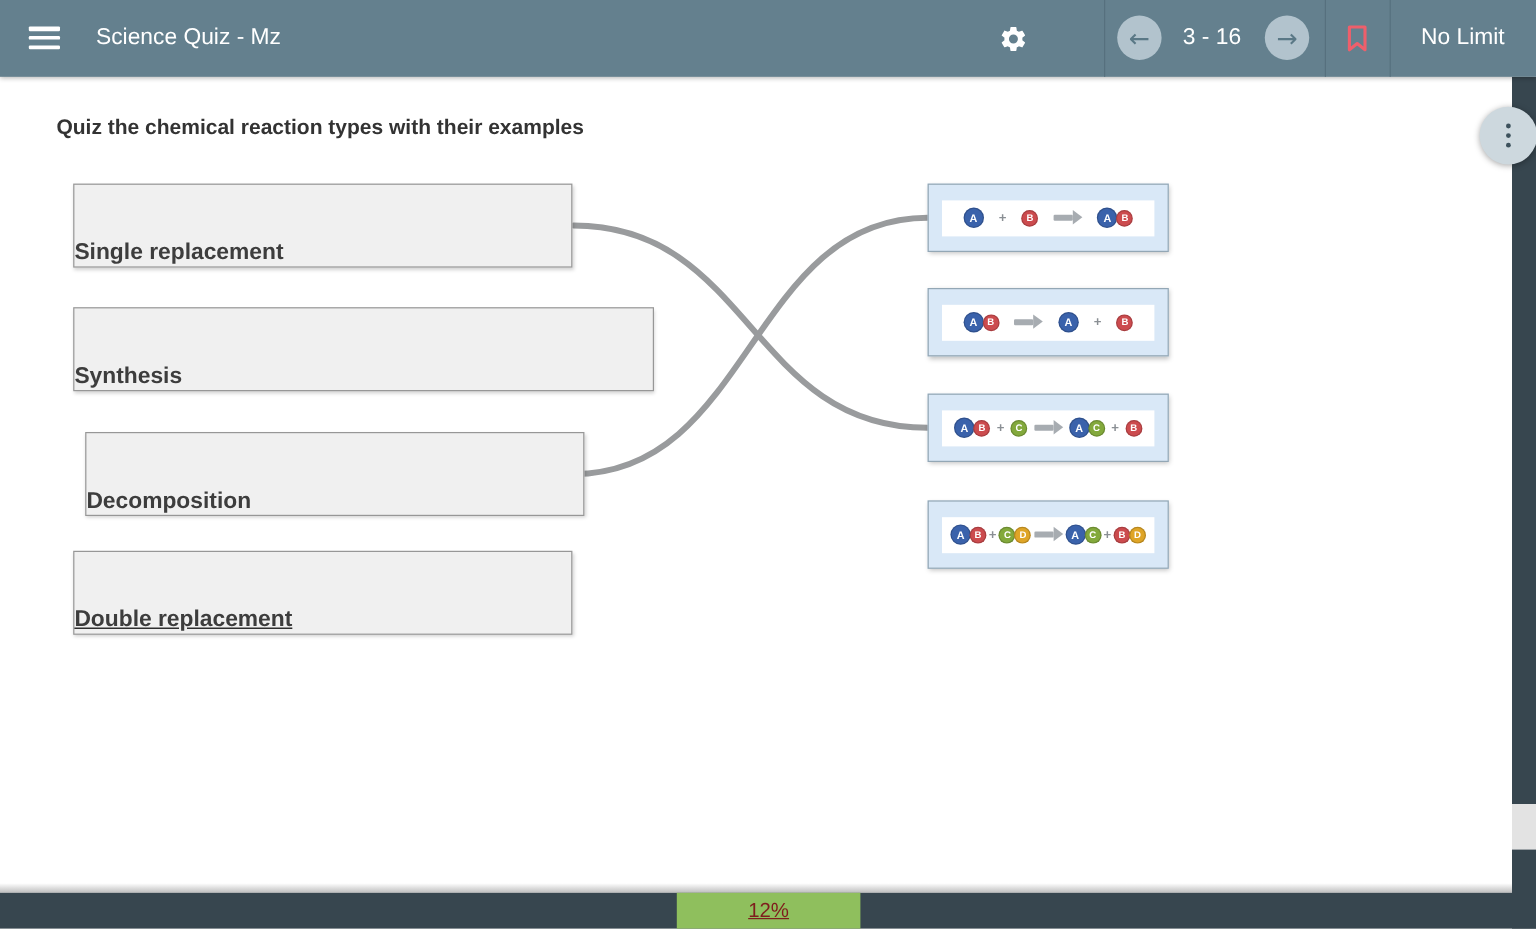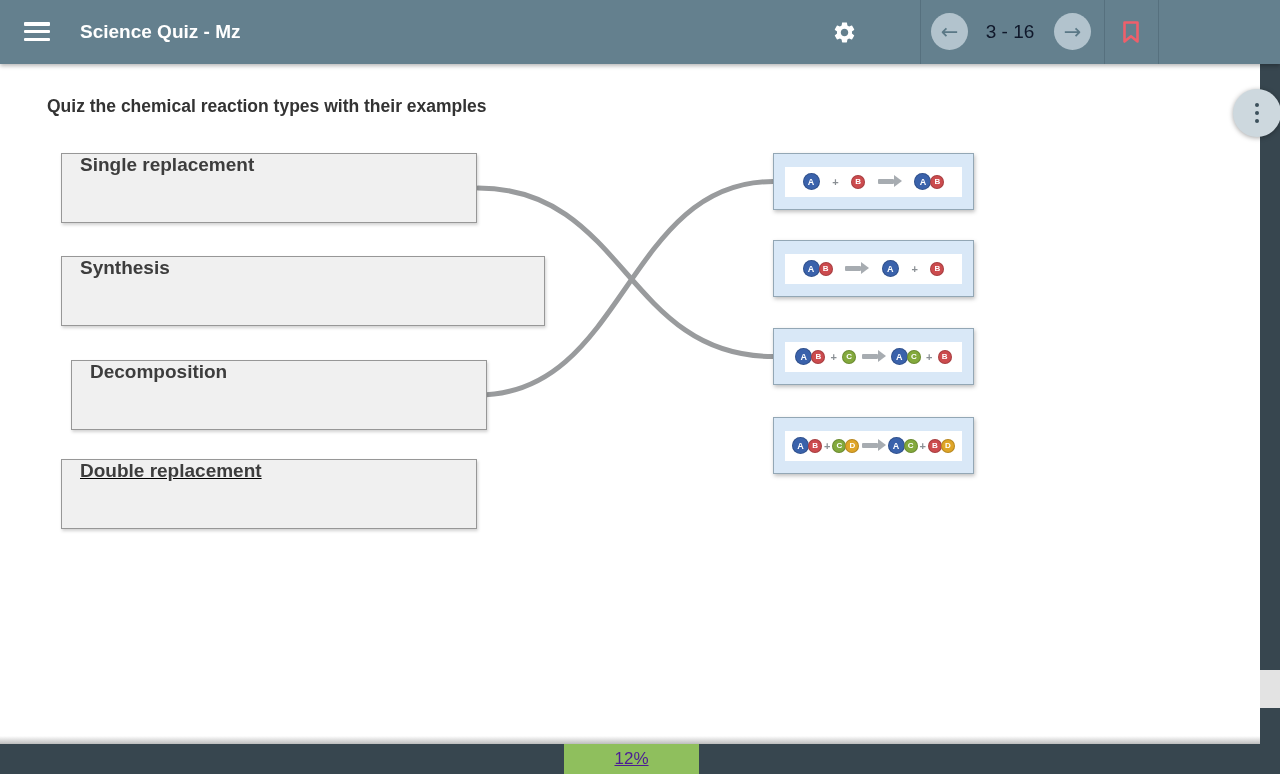--- a/index.html
+++ b/index.html
@@ -19,47 +19,47 @@
   }
 
   
   .header{
     position:absolute;left:0;top:0;width:1280px;height:64px;
     background:var(--header-bg);box-shadow:0 2px 4px rgba(0,0,0,0.28);z-index:30;
   }
   .header *{position:absolute;}
   .hamburger{left:24px;top:22px;width:26px;height:19px;display:flex;flex-direction:column;justify-content:space-between;cursor:pointer;}
   .hamburger i{position:static;display:block;width:26px;height:3.5px;background:#fff;border-radius:1px;}
-  .app-title{left:80px;top:0;height:64px;line-height:64px;color:#fff;font-size:19px;font-weight:bold;white-space:nowrap;}
+  .app-title{left:80px;top:0;height:64px;line-height:64px;color:#fff;font-size:19px;font-weight:normal;white-space:nowrap;}
   .icon-btn{top:0;height:64px;display:flex;align-items:center;justify-content:center;cursor:pointer;}
   .gear-btn{left:828px;width:32px;}
   .grid-btn{left:868px;width:32px;}
   .grid-glyph{position:static;display:grid;grid-template-columns:repeat(3,5px);grid-template-rows:repeat(3,5px);gap:2.5px;}
   .grid-glyph b{display:block;background:#fff;border-radius:1px;}
   .hdr-divider{top:0;width:1px;height:64px;background:#56707e;}
   .circle-btn{
     top:13px;width:37px;height:37px;border-radius:50%;background:#b2c3cd;
     display:flex;align-items:center;justify-content:center;color:#5a7886;
     font-size:21px;cursor:pointer;font-family:"DejaVu Sans", sans-serif;
   }
   .back-btn{left:931px;}
   .fwd-btn{left:1054px;}
-  .nav-range{left:966px;top:0;width:88px;height:64px;line-height:64px;text-align:center;color:#0f172a;font-size:19px;}
+  .nav-range{left:966px;top:0;width:88px;height:64px;line-height:64px;text-align:center;color:#ffffff;font-size:19px;}
   .bookmark-btn{left:1113px;top:0;width:36px;height:64px;display:flex;align-items:center;justify-content:center;cursor:pointer;}
   .no-limit{left:1158px;top:0;width:122px;height:64px;line-height:64px;text-align:center;color:#fff;font-size:19px;}
 
   
   .question{
     position:absolute;left:47px;top:96px;font-size:17.5px;font-weight:bold;color:#333;z-index:5;
   }
   #wires{position:absolute;left:0;top:0;width:1280px;height:774px;pointer-events:none;z-index:2;}
   .match-box{
     position:absolute;background:var(--left-box-bg);border:1px solid #979797;
-    box-shadow:1px 2px 3px rgba(0,0,0,0.18);display:flex;align-items:flex-start;
-    padding-left:18px;cursor:pointer;z-index:4;
+    box-shadow:1px 2px 3px rgba(0,0,0,0.18);display:flex;align-items:flex-end;
+    padding-left:0;cursor:pointer;z-index:4;
   }
   .match-box span{font-size:19px;font-weight:bold;color:#3d3d3d;}
   .answer-box{
     position:absolute;background:var(--right-box-bg);border:1px solid #93a7b5;
     box-shadow:1px 2px 4px rgba(0,0,0,0.25);display:flex;align-items:center;
     cursor:pointer;z-index:4;
   }
   .rxn-strip{
     background:#fff;height:30px;width:calc(100% - 22px);margin:0 auto;
     display:flex;align-items:center;justify-content:space-evenly;padding:0 5px;
@@ -88,22 +88,22 @@
   .rail-thumb{position:absolute;left:0;top:606px;width:20px;height:38px;background:#e3e3e3;cursor:pointer;}
   .more-fab{
     position:absolute;left:1233px;top:89px;width:48px;height:48px;border-radius:50%;
     background:#cdd8de;box-shadow:0 1px 5px rgba(0,0,0,0.35);z-index:40;cursor:pointer;
     display:flex;align-items:center;justify-content:center;
   }
   .more-dots{display:flex;flex-direction:column;gap:3.5px;}
   .more-dots i{width:4.5px;height:4.5px;border-radius:50%;background:#3c515c;display:block;}
   .bottom-bar{position:absolute;left:0;top:744px;width:1280px;height:30px;background:var(--accent-dark);z-index:20;}
   .progress-fill{
-    position:absolute;left:564px;top:0;width:135px;height:30px;background:var(--progress-green);
-    display:flex;align-items:center;justify-content:center;color:#4c1d95;font-size:17px;text-decoration:underline;
+    position:absolute;left:564px;top:0;width:153px;height:30px;background:var(--progress-green);
+    display:flex;align-items:center;justify-content:center;color:#7f1d1d;font-size:17px;text-decoration:underline;
   }
 </style>
 </head>
 <body>
 
 <div class="header">
   <div class="hamburger">
       <i></i>
       <i></i>
       <i></i>
@@ -143,20 +143,21 @@
   <div class="hdr-divider" style="left:1104px;"></div>
 
   <div class="bookmark-btn">
     <svg width="20" height="24" viewBox="0 0 20 24" style="position:static;">
       <path d="M3.5 2.5 h13 v19 l-6.5 -5.2 l-6.5 5.2 z" fill="none" stroke="#ee5f6b" stroke-width="2.6" stroke-linejoin="round"></path>
     </svg>
   </div>
 
   <div class="hdr-divider" style="left:1158px;"></div>
 
+  <div class="no-limit">No Limit</div>
 </div>
 
 <div class="question">Quiz the chemical reaction types with their examples</div>
 
 <svg id="wires">
     <path d="M 478 188 C 625.5 188, 625.5 356.5, 773 356.5" fill="none" stroke="#999b9d" stroke-width="5" stroke-linecap="round"></path>
     <path d="M 478 395 C 625.5 395, 625.5 181.5, 773 181.5" fill="none" stroke="#999b9d" stroke-width="5" stroke-linecap="round"></path>
   </svg>
 
 <div id="board">

